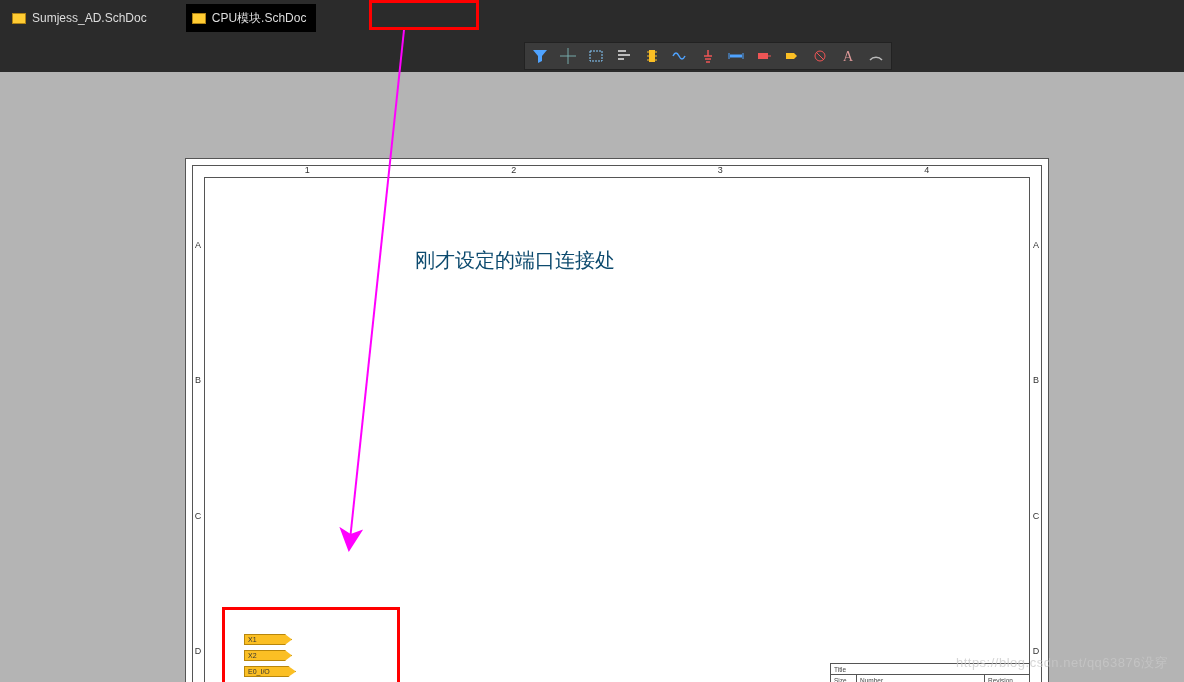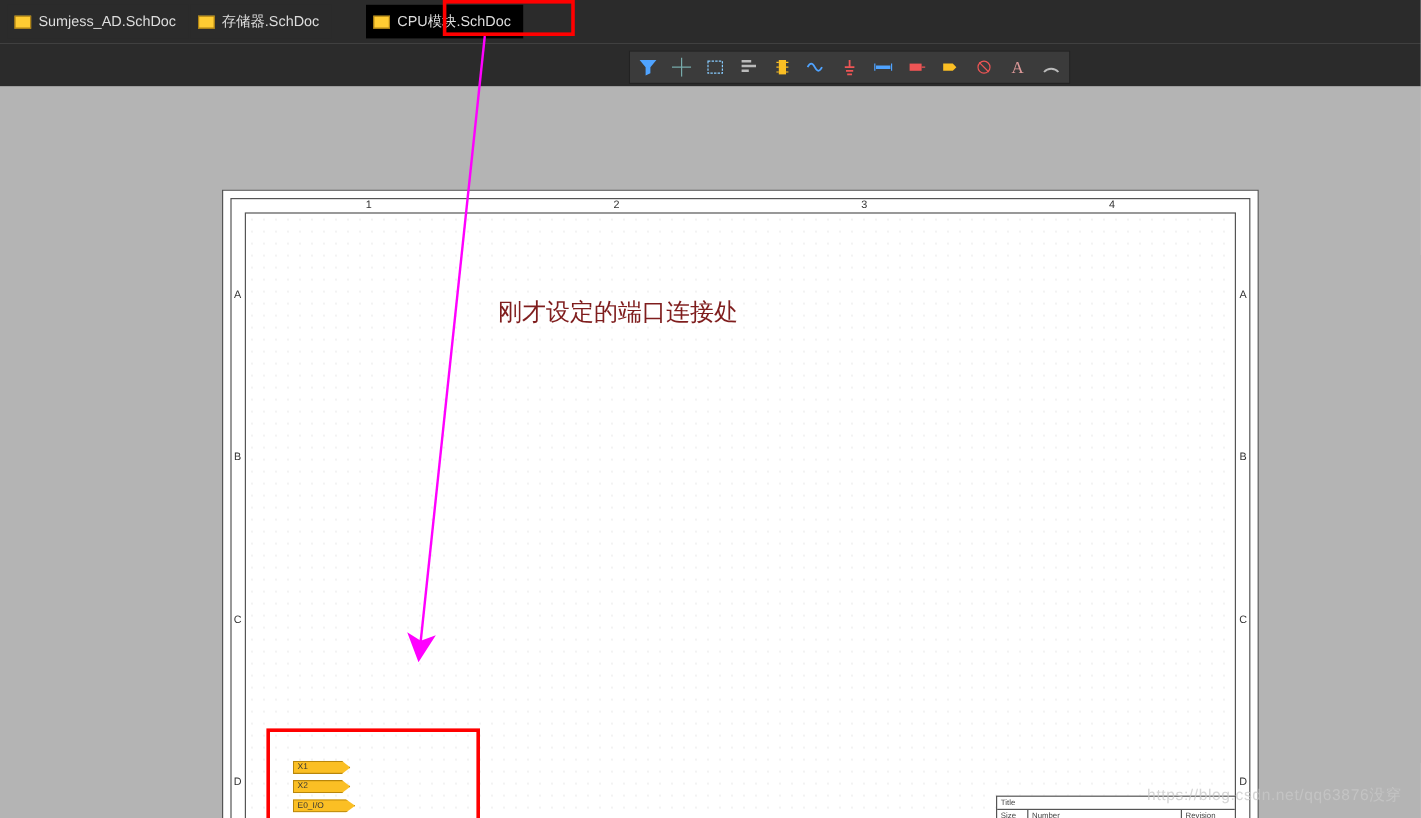--- a/index.html
+++ b/index.html
@@ -157,21 +157,21 @@
     border-right: 1px solid #555;
     height: 100%;
     display: flex; align-items: center;
     white-space: nowrap;
     overflow: hidden;
   }
   .titleblock .cell:last-child { border-right: none; }
   
   .annotation {
     position: absolute;
-    color: #7f1d1d;
+    color: #0c4a6e;
     font-size: 20px;
     font-family: "Microsoft YaHei", sans-serif;
     z-index: 25;
     pointer-events: none;
   }
   .annotation-arrow {
     position: absolute;
     z-index: 22;
     pointer-events: none;
   }
@@ -187,24 +187,20 @@
     pointer-events: none;
   }
 </style>
 </head>
 <body>
 
 <div class="tabbar">
   <div class="tab">
     <span class="tab-glyph"></span>
     <span>Sumjess_AD.SchDoc</span>
-  </div>
-  <div class="tab">
-    <span class="tab-glyph"></span>
-    <span>存储器.SchDoc</span>
   </div>
   <div class="tab active">
     <span class="tab-glyph"></span>
     <span>CPU模块.SchDoc</span>
   </div>
 </div>
 
 <div class="topstrip"></div>
 
 <div class="tab-highlight" style="left:369px; top:0px; width:110px; height:30px;"></div>

